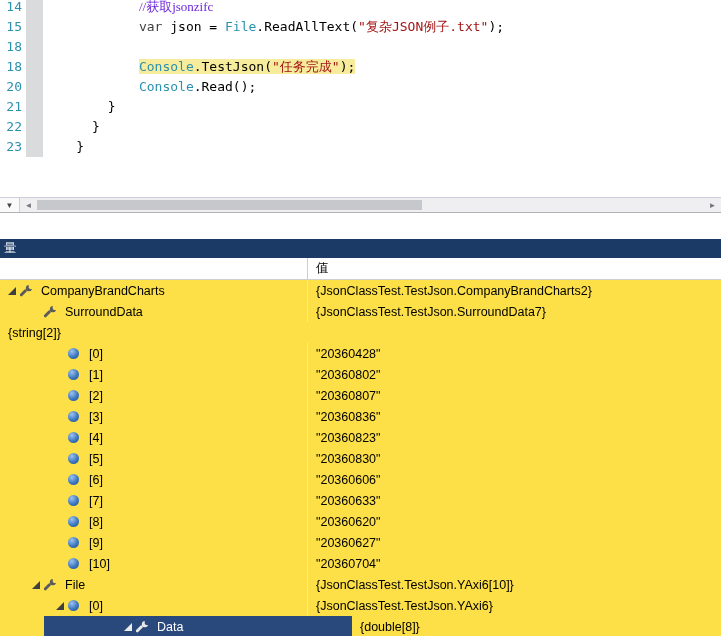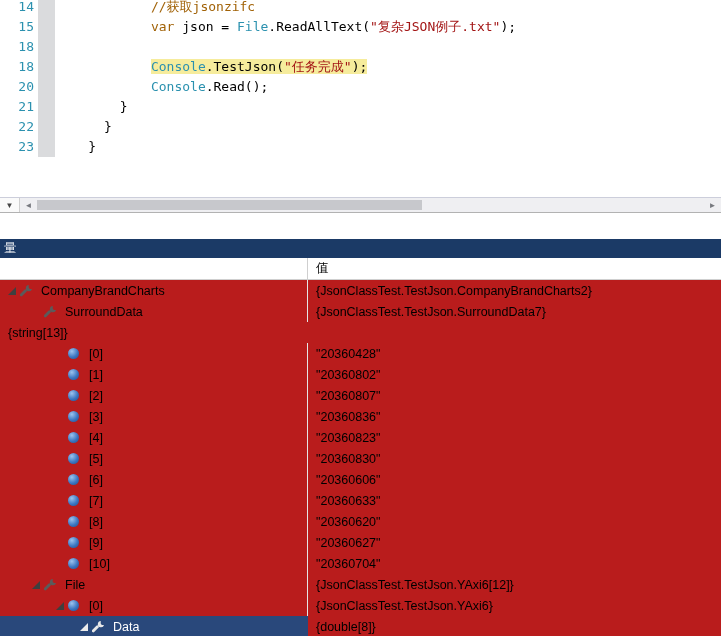--- a/index.html
+++ b/index.html
@@ -1,30 +1,30 @@
 <!DOCTYPE html>
 <html><head>
 <meta charset="utf-8">
 <style>
   * { margin:0; padding:0; box-sizing:border-box; }
   html,body { width:721px; height:636px; overflow:hidden; background:#fff;
     font-family:"Liberation Sans", sans-serif; }
 
   
   .editor { height:197px; overflow:hidden; background:#fff;
-    font-family:"DejaVu Sans Mono", monospace; font-size:13px;padding-left:12px; }
+    font-family:"DejaVu Sans Mono", monospace; font-size:13px; }
   #code-lines { margin-top:-3px; }
   .code-line { display:flex; height:20px; line-height:20px; }
   .line-num { width:26px; flex:none; text-align:right; padding-right:4px; color:#2B91AF; }
   .glyph-margin { width:17px; flex:none; background:#DADBDD; margin-right:2px; }
   .code-text { white-space:pre; flex:1; color:#000; }
-  .tok-kw { color:#a16207; }
+  .tok-kw { color:#404040; }
   .tok-type { color:#2B91AF; }
   .tok-str { color:#A31515; }
-  .tok-comment { color:#a16207; }
+  .tok-comment { color:#6d28d9;font-family:Liberation Serif, serif; }
   .tok-plain { color:#000000; }
   .stmt-highlight { background:#F6EC9C; }
 
   
   .hscroll { height:16px; background:#EFEFF2; border-top:1px solid #CCCEDB;
     border-bottom:1px solid #B2B2B2; display:flex; align-items:stretch; }
   .sb-corner { width:20px; flex:none; background:#FAFAFA; border-right:1px solid #CFCFCF;
     display:flex; align-items:center; justify-content:center; font-size:8px; color:#444; }
   .sb-arrow { width:17px; flex:none; display:flex; align-items:center; justify-content:center;
     font-size:8px; color:#77797F; }
@@ -35,34 +35,34 @@
   .gap { height:26px; background:#fff; }
   .panel-header { height:19px; background:#1B3A66; color:#fff; font-size:12.5px;
     line-height:19px; padding-left:4px; }
 
   
   .grid { font-size:12.5px; color:#000; }
   .grid-header { height:22px; display:flex; align-items:center; border-bottom:1px solid #CFCFCF; background:#fff; }
   .gh-name { width:308px; flex:none; height:100%; border-right:1px solid #CFCFCF; }
   .gh-value { padding-left:8px; }
 
-  .grid-row { height:21px; display:flex; align-items:stretch; background:#b91c1c; }
+  .grid-row { height:21px; display:flex; align-items:stretch; background:#fde047; }
   .row-name { width:308px; flex:none; display:flex; align-items:center; height:100%;
     border-right:1px solid #E5E5E5; overflow:hidden; white-space:nowrap; }
   .row-value { flex:1; display:flex; align-items:center; padding-left:8px; white-space:pre; overflow:hidden; }
   .indent { flex:none; display:inline-block; height:1px; }
   .expander { width:16px; flex:none; display:flex; align-items:center; justify-content:center; }
   .tri-expanded { width:0; height:0; border-left:8px solid transparent; border-bottom:8px solid #3F3F3F; }
   .icon-cell { width:19px; flex:none; display:flex; align-items:center; }
   .icon-wrench { color:#5B5B5B; display:flex; }
   .icon-field { width:11px; height:11px; border-radius:50%;
     background:radial-gradient(circle at 35% 30%, #9CC3EE 0%, #3C77C2 55%, #1F4E8C 100%); }
   .name-text { padding-left:2px; }
 
-  .grid-row.selected .row-name { background:#29487B; color:#fff; border-right-color:#29487B; }
+  .grid-row.selected .row-name { background:#29487B; color:#fff; border-right-color:#29487B;margin-left:44px; }
   .grid-row.selected .tri-expanded { border-bottom-color:#ECECEC; }
   .grid-row.selected .icon-wrench { color:#E8E8E8; }
 </style>
 </head>
 <body>
 
 <div class="editor">
   <div id="code-lines">
       <div class="code-line">
         <div class="line-num">14</div>
@@ -164,21 +164,21 @@
                 <rect x="-1.2" y="9.2" width="10.5" height="3.6" rx="1.6" transform="rotate(-45 4 11)"></rect>
                 <path d="M11 1.2a3.9 3.9 0 1 0 3.8 4.9l-2.6-.1-1.4-1.4-.1-2.6A3.9 3.9 0 0 0 11 1.2z"></path>
               </g>
             </svg>
           </span>
           <span class="name-text">SurroundData</span>
         </div>
         <div class="row-value">{JsonClassTest.TestJson.SurroundData7}</div>
       </div>
       <div class="grid-row">
-        <div class="row-value">{string[13]}</div>
+        <div class="row-value">{string[2]}</div>
       </div>
       <div class="grid-row">
         <div class="row-name">
           <span class="indent" style="width: 52px;"></span>
           <span class="expander"></span>
           <span class="icon-cell">
             <span class="icon-field"></span>
           </span>
           <span class="name-text">[0]</span>
         </div>
@@ -303,21 +303,21 @@
           <span class="icon-cell icon-wrench">
             <svg width="13" height="13" viewBox="0 0 16 16">
               <g fill="currentColor">
                 <rect x="-1.2" y="9.2" width="10.5" height="3.6" rx="1.6" transform="rotate(-45 4 11)"></rect>
                 <path d="M11 1.2a3.9 3.9 0 1 0 3.8 4.9l-2.6-.1-1.4-1.4-.1-2.6A3.9 3.9 0 0 0 11 1.2z"></path>
               </g>
             </svg>
           </span>
           <span class="name-text">File</span>
         </div>
-        <div class="row-value">{JsonClassTest.TestJson.YAxi6[12]}</div>
+        <div class="row-value">{JsonClassTest.TestJson.YAxi6[10]}</div>
       </div>
       <div class="grid-row">
         <div class="row-name">
           <span class="indent" style="width: 52px;"></span>
           <span class="expander">
             <span class="tri-expanded"></span>
           </span>
           <span class="icon-cell">
             <span class="icon-field"></span>
           </span>

